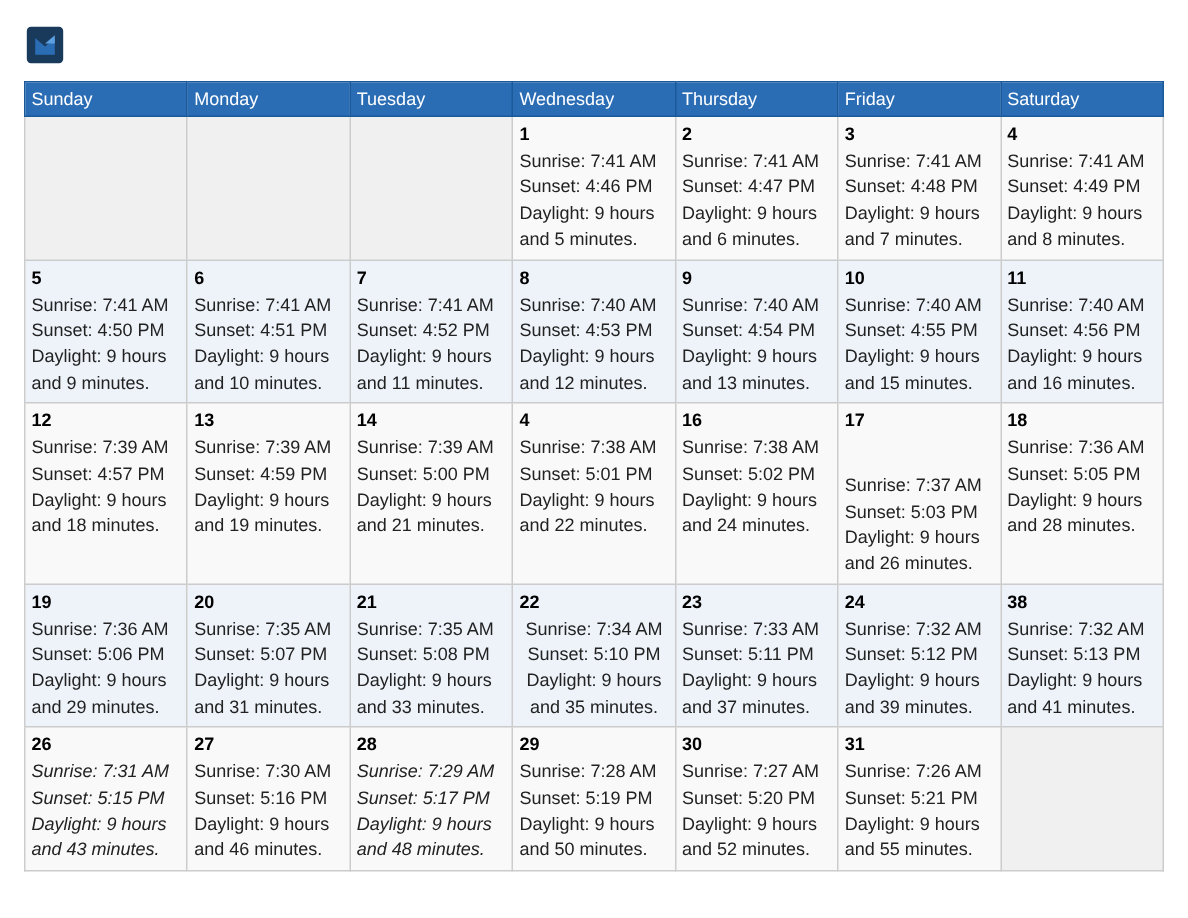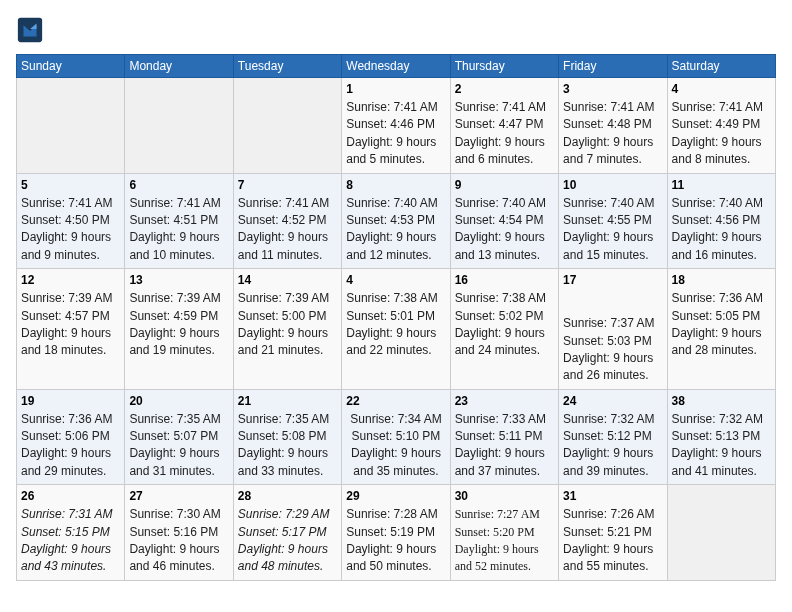--- a/index.html
+++ b/index.html
@@ -328,21 +328,21 @@
         </td>
         <td>
           <div class="day-number">29</div>
           <div class="day-info" style="white-space: pre-line;">Sunrise: 7:28 AM
 Sunset: 5:19 PM
 Daylight: 9 hours
 and 50 minutes.</div>
         </td>
         <td>
           <div class="day-number">30</div>
-          <div class="day-info" style="white-space: pre-line; font-family: Liberation Serif, serif;">Sunrise: 7:27 AM
+          <div class="day-info" style="white-space: pre-line;">Sunrise: 7:27 AM
 Sunset: 5:20 PM
 Daylight: 9 hours
 and 52 minutes.</div>
         </td>
         <td>
           <div class="day-number">31</div>
           <div class="day-info" style="white-space: pre-line;">Sunrise: 7:26 AM
 Sunset: 5:21 PM
 Daylight: 9 hours
 and 55 minutes.</div>

